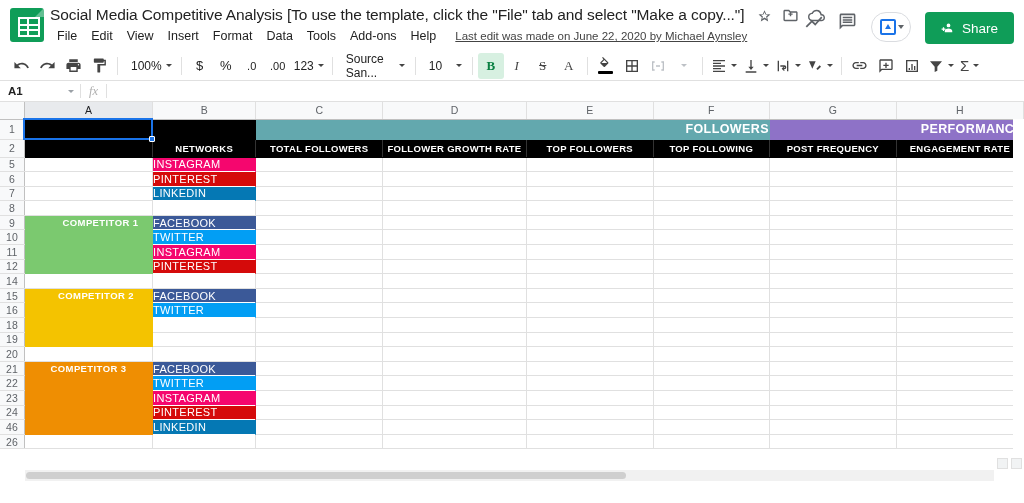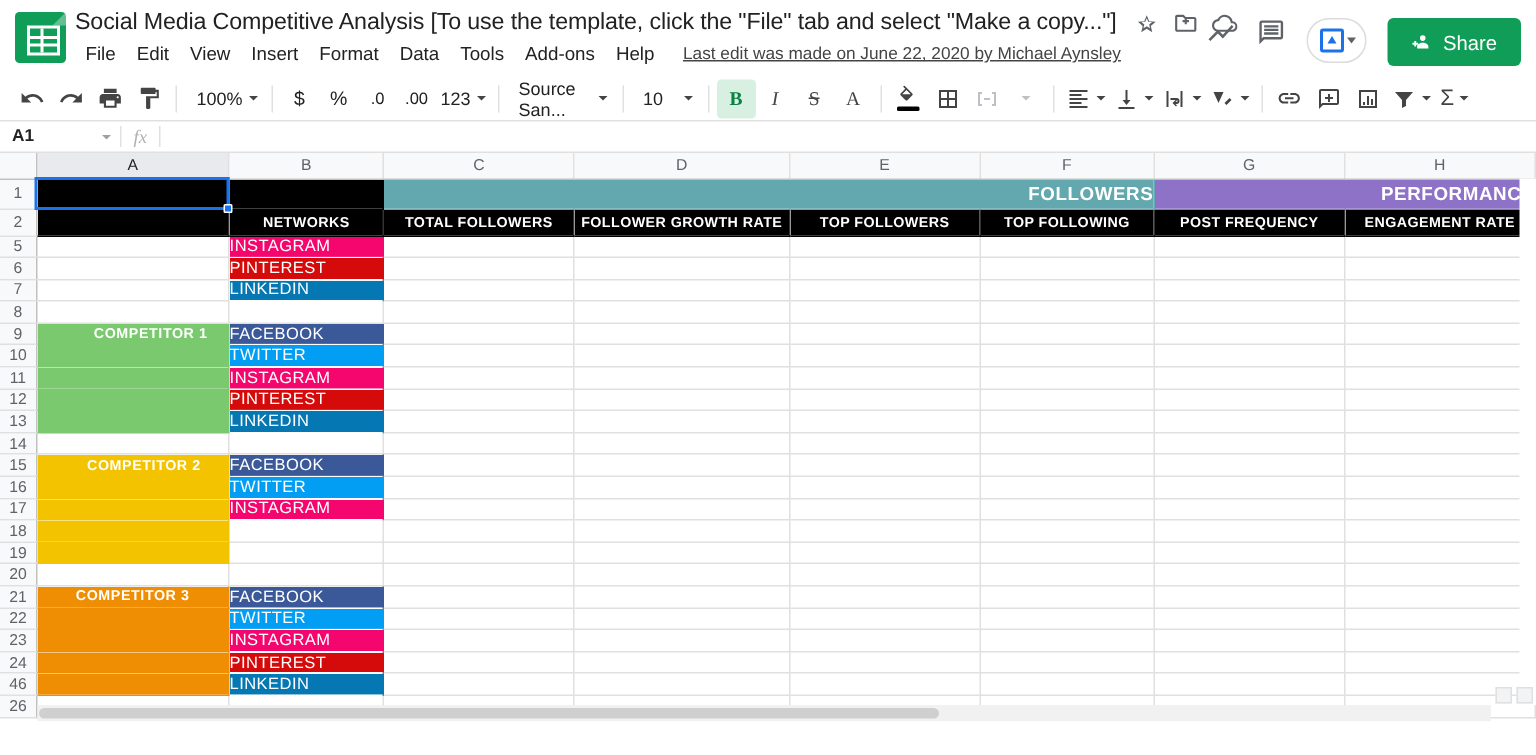--- a/index.html
+++ b/index.html
@@ -545,31 +545,20 @@
           <td class="cell" style="background: rgb(123, 201, 111); border-right: 1px solid rgb(123, 201, 111); border-bottom: 1px solid rgb(123, 201, 111);"></td>
           <td class="cell netcell" style="background: rgb(213, 10, 10); border-right: 1px solid rgb(213, 10, 10);">PINTEREST</td>
           <td class="cell"></td>
           <td class="cell"></td>
           <td class="cell"></td>
           <td class="cell"></td>
           <td class="cell"></td>
           <td class="cell"></td>
         </tr>
         <tr style="height: 14.6px;">
-          <td class="rowhdr" style="height: 14.6px;">13</td>
-          <td class="cell" style="background: rgb(123, 201, 111); border-right: 1px solid rgb(123, 201, 111); border-bottom: 1px solid rgb(123, 201, 111);"></td>
-          <td class="cell netcell" style="background: rgb(5, 120, 180); border-right: 1px solid rgb(5, 120, 180);">LINKEDIN</td>
-          <td class="cell"></td>
-          <td class="cell"></td>
-          <td class="cell"></td>
-          <td class="cell"></td>
-          <td class="cell"></td>
-          <td class="cell"></td>
-        </tr>
-        <tr style="height: 14.6px;">
           <td class="rowhdr" style="height: 14.6px;">14</td>
           <td class="cell"></td>
           <td class="cell"></td>
           <td class="cell"></td>
           <td class="cell"></td>
           <td class="cell"></td>
           <td class="cell"></td>
           <td class="cell"></td>
           <td class="cell"></td>
         </tr>
@@ -581,31 +570,20 @@
           <td class="cell"></td>
           <td class="cell"></td>
           <td class="cell"></td>
           <td class="cell"></td>
           <td class="cell"></td>
         </tr>
         <tr style="height: 14.6px;">
           <td class="rowhdr" style="height: 14.6px;">16</td>
           <td class="cell" style="background: rgb(244, 195, 0); border-right: 1px solid rgb(244, 195, 0); border-bottom: 1px solid rgb(244, 195, 0);"></td>
           <td class="cell netcell" style="background: rgb(2, 158, 244); border-right: 1px solid rgb(2, 158, 244);">TWITTER</td>
-          <td class="cell"></td>
-          <td class="cell"></td>
-          <td class="cell"></td>
-          <td class="cell"></td>
-          <td class="cell"></td>
-          <td class="cell"></td>
-        </tr>
-        <tr style="height: 14.6px;">
-          <td class="rowhdr" style="height: 14.6px;">17</td>
-          <td class="cell" style="background: rgb(244, 195, 0); border-right: 1px solid rgb(244, 195, 0); border-bottom: 1px solid rgb(244, 195, 0);"></td>
-          <td class="cell netcell" style="background: rgb(245, 6, 110); border-right: 1px solid rgb(245, 6, 110);">INSTAGRAM</td>
           <td class="cell"></td>
           <td class="cell"></td>
           <td class="cell"></td>
           <td class="cell"></td>
           <td class="cell"></td>
           <td class="cell"></td>
         </tr>
         <tr style="height: 14.6px;">
           <td class="rowhdr" style="height: 14.6px;">18</td>
           <td class="cell" style="background: rgb(244, 195, 0); border-right: 1px solid rgb(244, 195, 0); border-bottom: 1px solid rgb(244, 195, 0);"></td>

